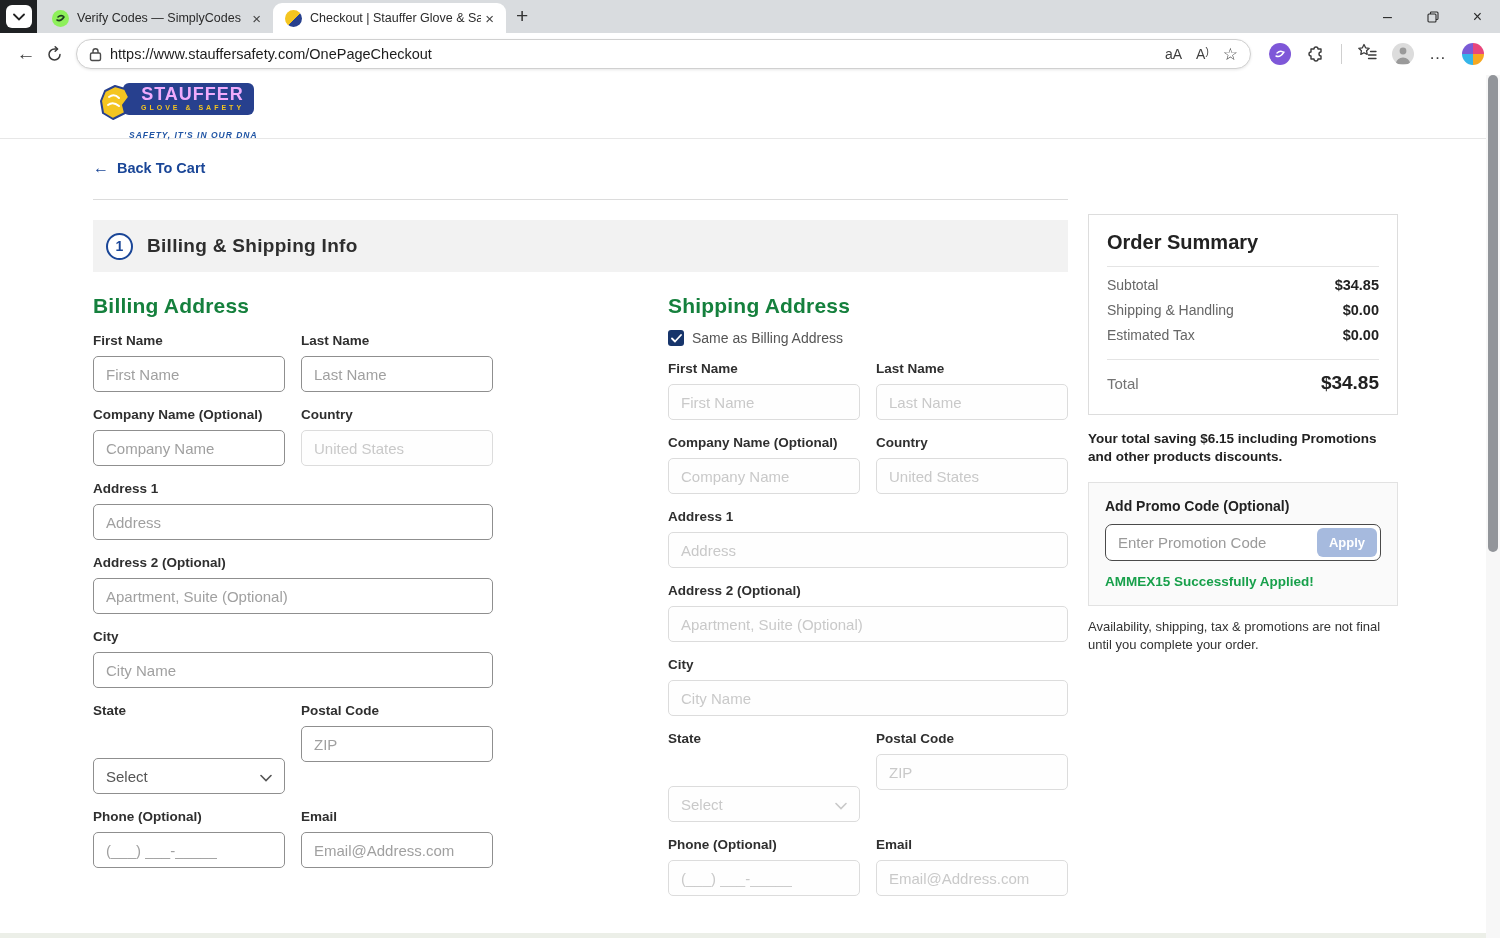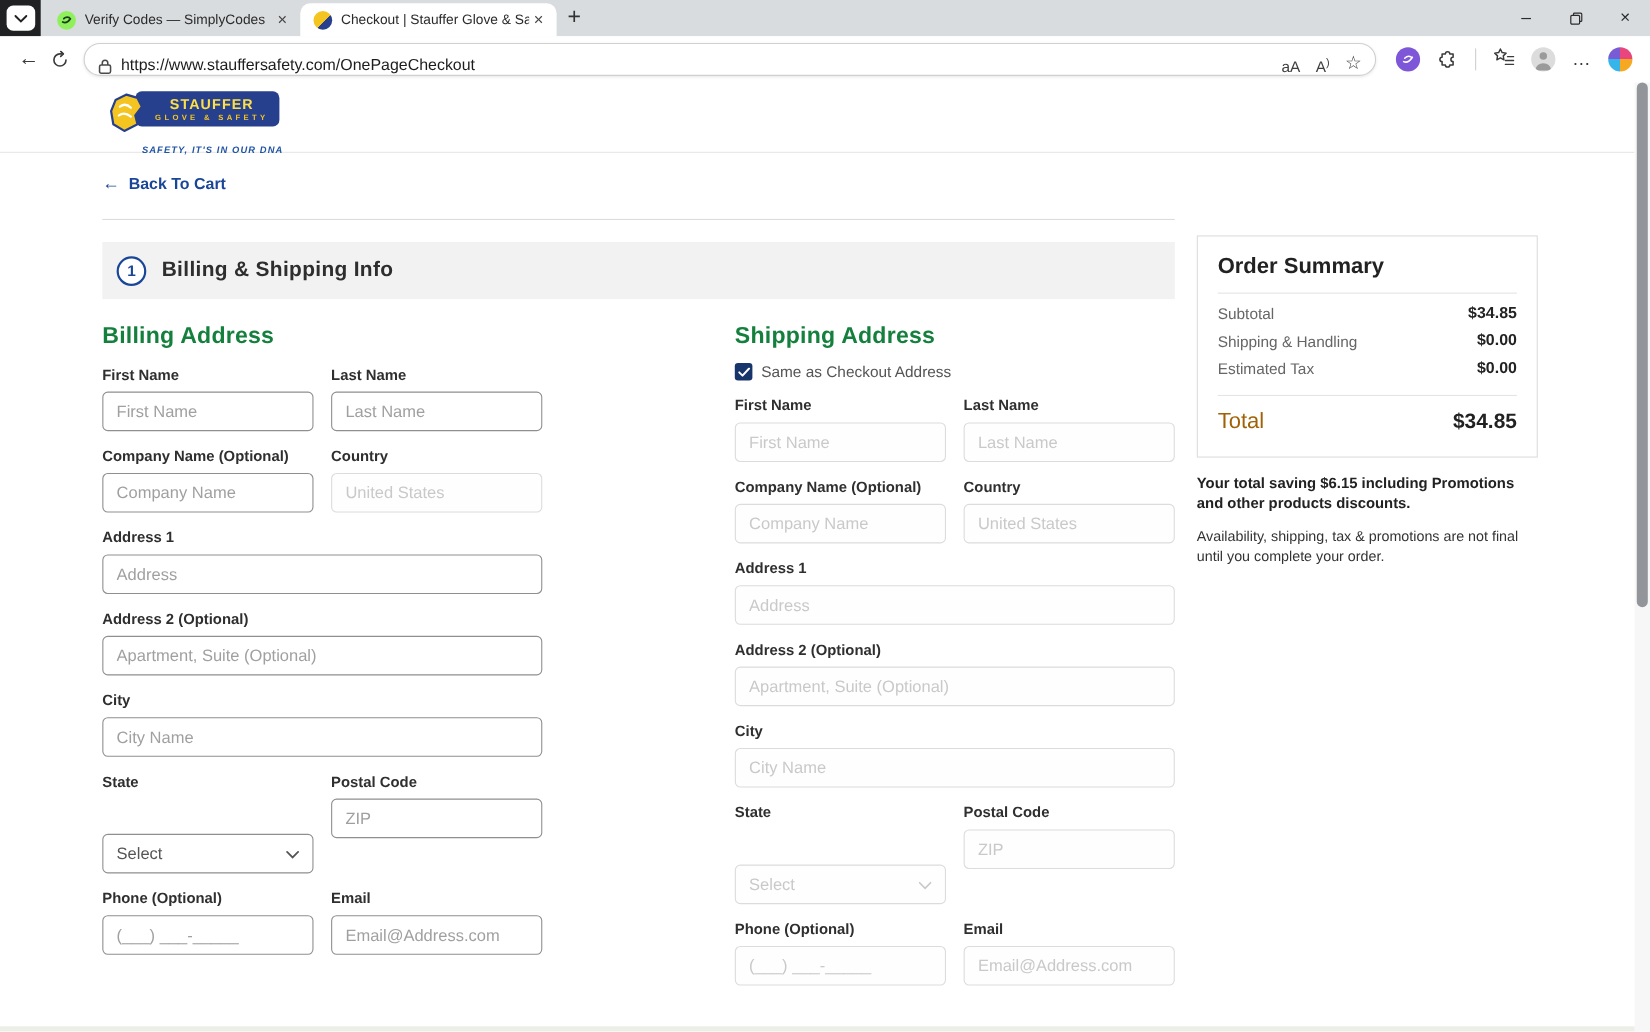--- a/index.html
+++ b/index.html
@@ -27,21 +27,21 @@
   .newtab { position:absolute; left:516px; top:6px; font-size:21px; color:#333; cursor:pointer; line-height:20px; }
   .wincontrols { position:absolute; right:0; top:0; height:33px; display:flex; }
   .winbtn { width:45px; height:33px; display:flex; align-items:center; justify-content:center; color:#2b2b2b; cursor:pointer; }
   .winbtn span { font-size:16px; }
 
   .toolbar { position:absolute; top:33px; left:0; right:0; height:42px; background:#fff;
              display:flex; align-items:center; padding:0 12px; }
   .navbtn { width:28px; height:28px; display:flex; align-items:center; justify-content:center;
             color:#3b3b3b; font-size:19px; cursor:pointer; flex:0 0 auto; }
   .urlpill { flex:1; height:30px; border:1px solid #d0d0d0; border-radius:16px; background:#fff;
-             display:flex; align-items:flex-end; padding:0 12px; margin:0 8px;
+             display:flex; align-items:center; padding:0 12px; margin:0 8px;
              box-shadow:0 1px 3px rgba(0,0,0,.10); min-width:0; }
   .url-text { font-size:14.5px; color:#1d1d1d; flex:1; white-space:nowrap; overflow:hidden; margin-left:8px; }
   .pill-icon { color:#3f3f3f; font-size:14px; margin-left:14px; cursor:pointer; flex:0 0 auto; }
   .pill-icon.star { font-size:17px; }
   .tool-icons { display:flex; align-items:center; gap:15px; margin:0 4px 0 10px; flex:0 0 auto; }
   .purple-circle { width:22px; height:22px; border-radius:50%; background:#7e57d8;
                    display:flex; align-items:center; justify-content:center; cursor:pointer; }
   .vdiv { width:1px; height:20px; background:#cfcfcf; }
   .avatar-circle { width:22px; height:22px; border-radius:50%; background:#dcdcdc; overflow:hidden;
                    display:flex; align-items:flex-end; justify-content:center; cursor:pointer; }
@@ -49,21 +49,21 @@
   .copilot { width:22px; height:22px; border-radius:50%; cursor:pointer;
              background:conic-gradient(#e8467c 0 25%, #f6a821 25% 50%, #35b5e9 50% 75%, #7a5bd6 75% 100%); }
 
   
   .page { position:absolute; top:75px; left:0; right:14px; bottom:5px; background:#fff; overflow:hidden; }
   .site-header { height:64px; border-bottom:1px solid #e7e7e7; position:relative; }
   .logo { position:absolute; left:95px; top:8px; cursor:pointer; }
   .logo-row { display:flex; align-items:flex-start; }
   .logo-glove { margin-right:-14px; position:relative; z-index:2; }
   .logo-badge { background:#27408e; border-radius:6px; padding:3px 10px 3px 18px; text-align:center; }
-  .logo-line1 { color:#fde047; font-weight:bold; font-size:13px; letter-spacing:1px; line-height:17px; }
+  .logo-line1 { color:#f0abfc; font-weight:bold; font-size:18px; letter-spacing:1px; line-height:17px; }
   .logo-line2 { color:#f4c520; font-weight:bold; font-size:7px; letter-spacing:3px; line-height:9px; }
   .logo-tagline { color:#2155a4; font-style:italic; font-weight:bold; font-size:8.5px;
                   letter-spacing:1px; margin:3px 0 0 34px; }
 
   .content { position:relative; }
   .main { position:absolute; left:93px; top:0; width:975px; }
   .backlink { margin-top:20px; display:inline-flex; align-items:center; gap:8px;
               color:#1a4697; font-weight:bold; font-size:14.5px; cursor:pointer; }
   .backlink .arr { font-size:16px; }
   .page-title { margin-top:16px; font-size:37px; font-weight:800; color:#2d2d2d; letter-spacing:.3px; }
@@ -102,21 +102,21 @@
 
   
   .aside { position:absolute; left:1088px; top:75px; width:310px; }
   .summary-card { border:1px solid #ddd; background:#fff; padding:16px 18px 20px 18px; }
   .summary-title { font-size:20px; font-weight:800; color:#222; }
   .sum-rule { border:none; border-top:1px solid #e4e4e4; margin:12px 0 10px 0; }
   .sum-row { display:flex; justify-content:space-between; align-items:flex-end; margin-top:9px; }
   .sum-label { font-size:14px; color:#666; }
   .sum-value { font-size:14.5px; font-weight:bold; color:#222; }
   .total-row { display:flex; justify-content:space-between; align-items:center; margin-top:12px; }
-  .total-label { font-size:20px; color:#a16207; }
+  .total-label { font-size:15px; color:#737373; }
   .total-value { font-size:19px; font-weight:800; color:#222; }
   .savings { margin-top:15px; font-size:13.5px; font-weight:bold; color:#222; line-height:1.35; }
 
   .promo-box { margin-top:16px; border:1px solid #e2e2e2; background:#fafafa; padding:15px 16px 16px 16px; }
   .promo-label { font-size:14px; font-weight:bold; color:#222; }
   .promo-input-wrap { position:relative; margin-top:10px; }
   .promo-input-wrap input { width:100%; height:37px; border:1px solid #4a4a4a; border-radius:7px;
       padding:0 72px 0 12px; font-size:15px; color:#333; outline:none;
       font-family:"Liberation Sans", sans-serif; background:#fff; }
   .promo-input-wrap input::placeholder { color:#9a9a9a; }
@@ -337,21 +337,21 @@
 
           <div class="form-col shipping">
             <div class="form-heading">Shipping Address</div>
 
             <div class="same-row">
               <span class="checkbox">
                 <svg width="11" height="9" viewBox="0 0 11 9">
                     <path d="M1 4.5 L4 7.5 L10 1" fill="none" stroke="#fff" stroke-width="1.8" stroke-linecap="round" stroke-linejoin="round"></path>
                   </svg>
               </span>
-              <span class="same-label">Same as Checkout Address</span>
+              <span class="same-label">Same as Billing Address</span>
             </div>
 
             <div class="field-row">
               <div class="field disabled">
                 <label>First Name</label>
                 <input type="text" disabled="" placeholder="First Name" style="">
               </div>
               <div class="field disabled">
                 <label>Last Name</label>
                 <input type="text" disabled="" placeholder="Last Name" style="">
@@ -435,20 +435,28 @@
           </div>
           <hr class="sum-rule" style="margin-top:16px">
           <div class="total-row">
             <span class="total-label">Total</span>
             <span class="total-value">$34.85</span>
           </div>
         </div>
 
         <div class="savings">Your total saving $6.15 including Promotions and other products discounts.</div>
 
+        <div class="promo-box">
+          <div class="promo-label">Add Promo Code (Optional)</div>
+          <div class="promo-input-wrap">
+            <input type="text" placeholder="Enter Promotion Code" style="">
+            <button class="apply-btn">Apply</button>
+          </div>
+          <div class="promo-success">AMMEX15 Successfully Applied!</div>
+        </div>
 
         <div class="disclaimer">Availability, shipping, tax &amp; promotions are not final until you complete your order.</div>
       </div>
     </div>
   </div>
 
   <div class="scroll-track">
     <div class="scroll-thumb"></div>
   </div>
   <div class="bottom-strip"></div>

